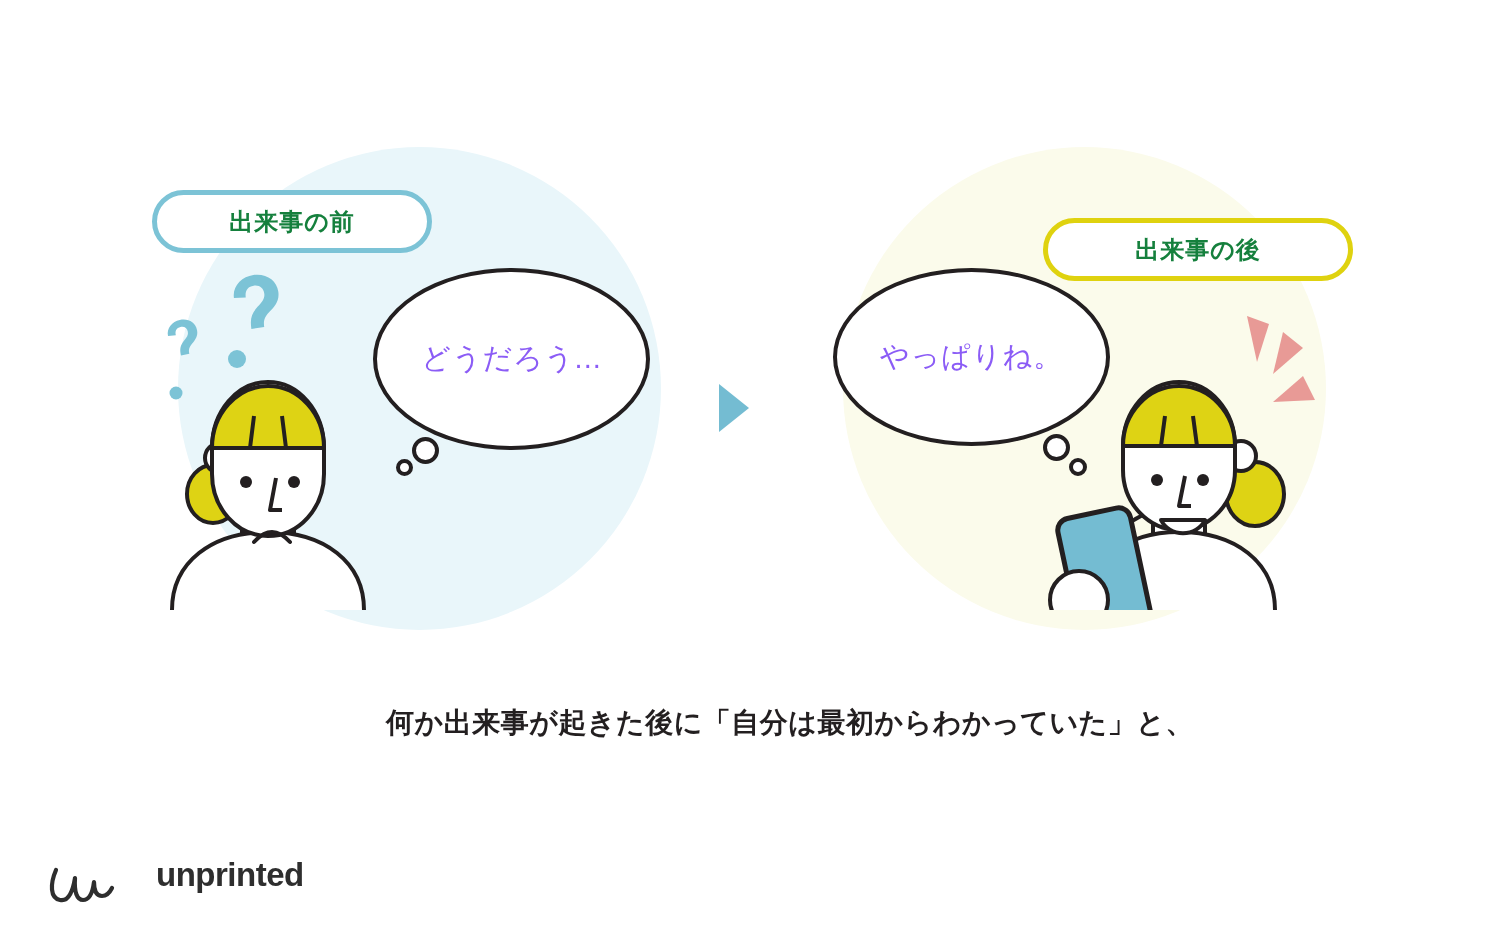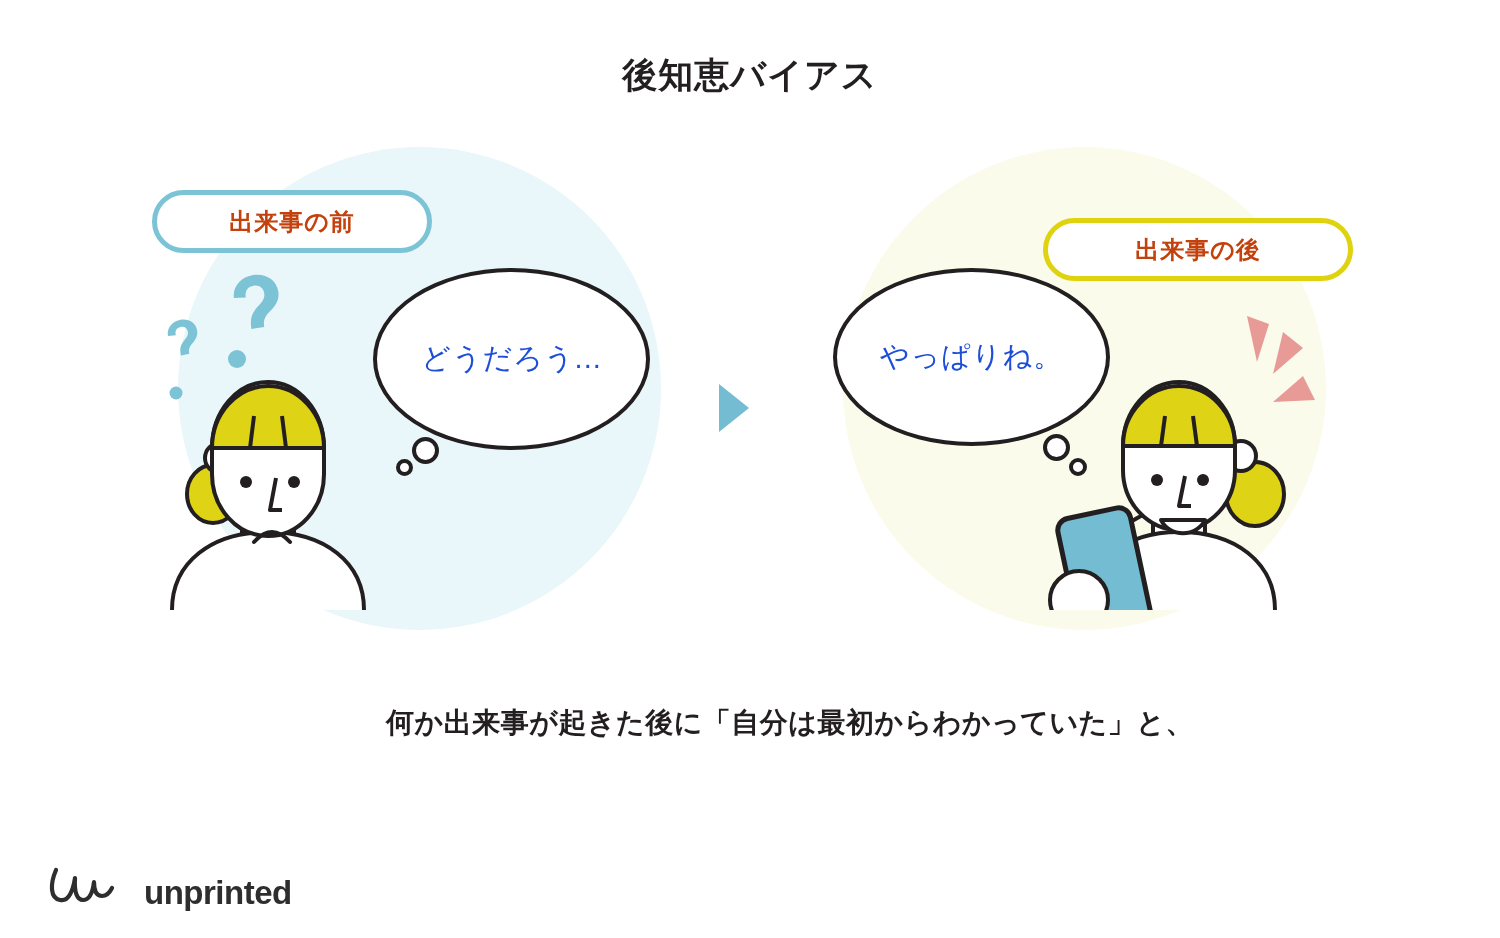--- a/index.html
+++ b/index.html
@@ -58,21 +58,21 @@
     position: absolute;
     box-sizing: border-box;
     height: 63px;
     border-radius: 32px;
     background: #ffffff;
     display: flex;
     align-items: center;
     justify-content: center;
     font-size: 24px;
     font-weight: 700;
-    color: #c2410c;
+    color: #15803d;
     letter-spacing: 1px;
   }
   #pill-before {
     left: 152px;
     top: 190px;
     width: 280px;
     border: 5px solid #7cc3d6;
   }
   #pill-after {
     left: 1043px;
@@ -87,21 +87,21 @@
     position: absolute;
     box-sizing: border-box;
     border: 4px solid #231f20;
     border-radius: 50%;
     background: #ffffff;
     display: flex;
     align-items: center;
     justify-content: center;
     font-size: 29px;
     font-weight: 500;
-    color: #1d4ed8;
+    color: #8b5cf6;
     letter-spacing: 1px;
   }
   #bubble-before {
     left: 373px;
     top: 268px;
     width: 277px;
     height: 182px;
   }
   #bubble-after {
     left: 833px;
@@ -158,36 +158,35 @@
     letter-spacing: 0.5px;
     white-space: nowrap;
   }
 
   
   #footer-logo {
     position: absolute;
     left: 48px;
     top: 856px;
     display: flex;
-    align-items: flex-end;
-    gap: 14px;
+    align-items: flex-start;
+    gap: 26px;
   }
   #logo-wordmark {
     font-size: 33px;
     font-weight: 700;
     color: #2e2e2e;
     letter-spacing: -0.5px;
   }
 </style>
 </head>
 <body>
 
 <div id="stage">
 
-  <div id="page-title">後知恵バイアス</div>
 
   <div class="bg-circle" id="bg-circle-before"></div>
   <div class="bg-circle" id="bg-circle-after"></div>
 
   <div class="pill" id="pill-before">
     <span>出来事の前</span>
   </div>
 
   <div class="bubble" id="bubble-before">
     <span>どうだろう...</span>

